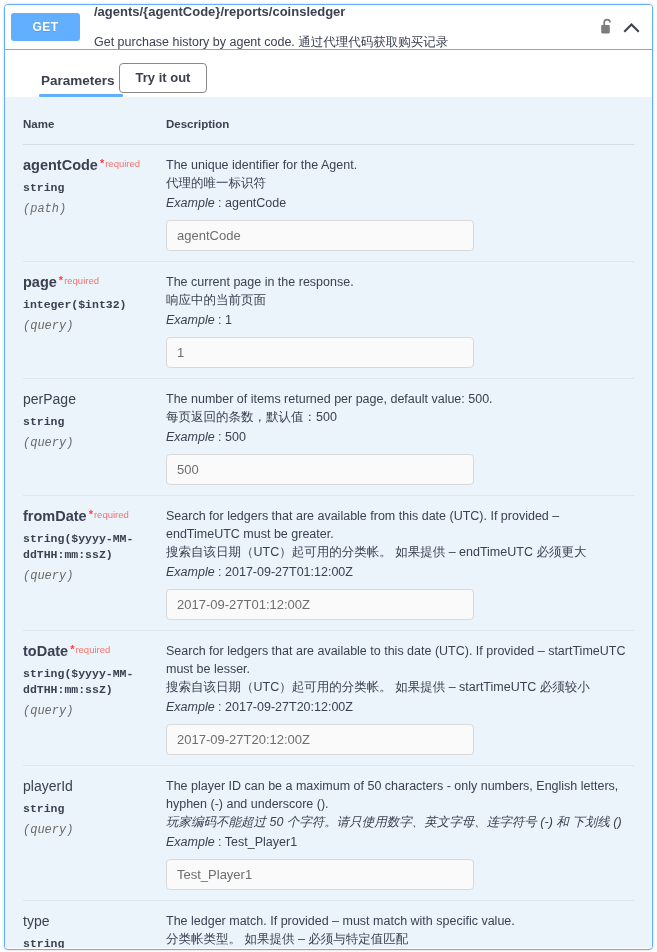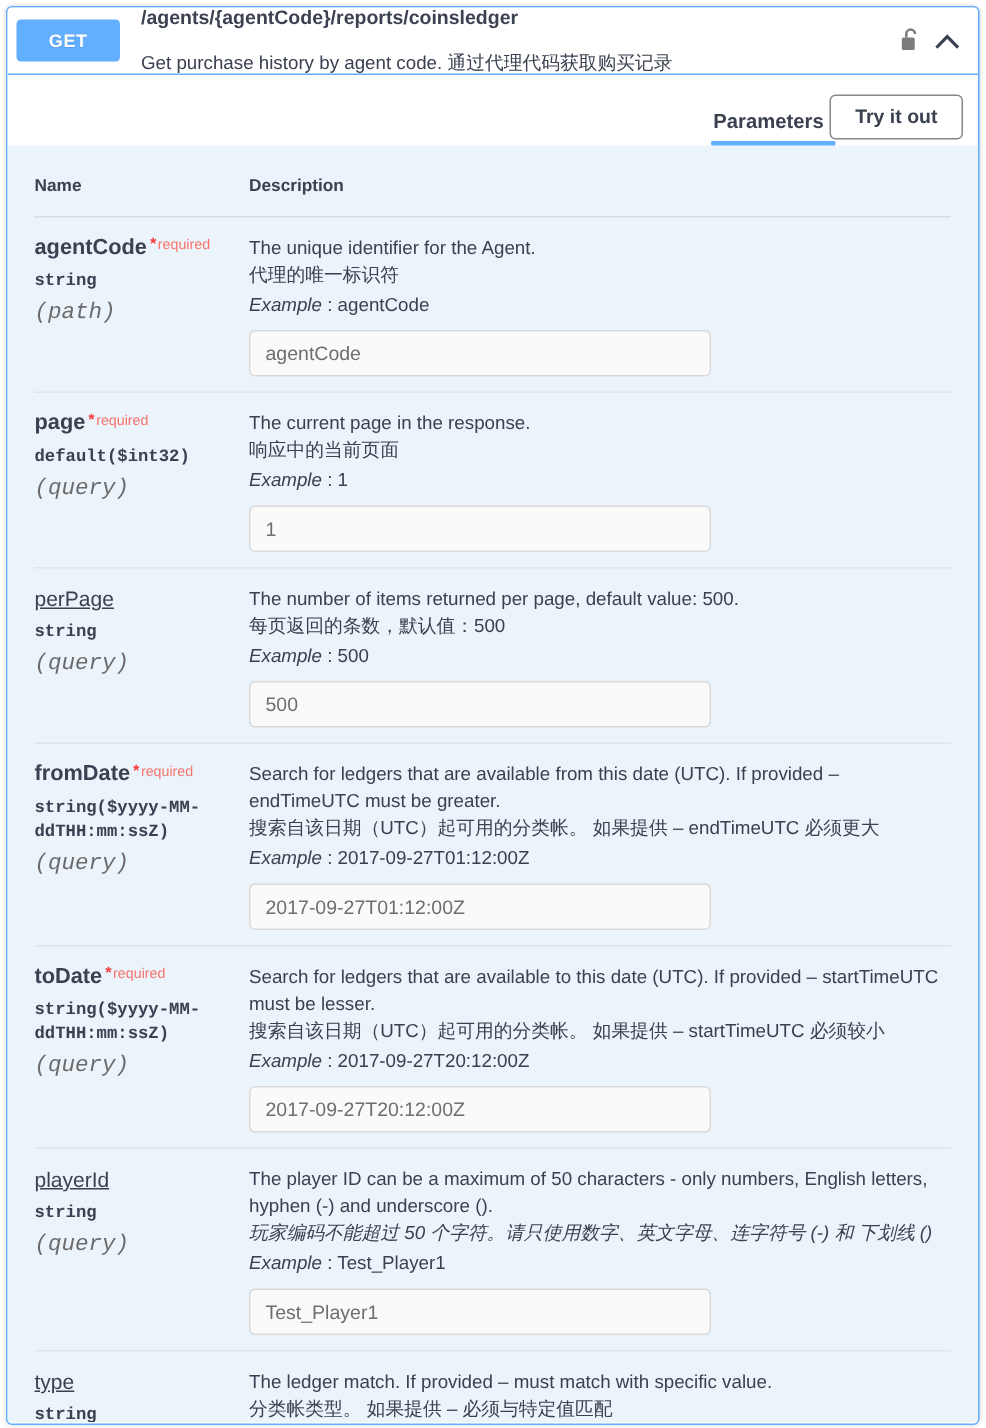--- a/index.html
+++ b/index.html
@@ -80,23 +80,23 @@
     gap: 9px;
     padding-right: 2px;
   }
   .lock-icon svg { display: block; }
   .chevron-icon svg { display: block; }
 
   
   .opblock-section-header {
     display: flex;
     align-items: center;
-    justify-content: flex-end;
-    background: #ffffff;
-    padding: 8px 10px 0 2px;
+    justify-content: flex-start;
+    background: #ffffff;
+    padding: 8px 10px 0 36px;
     height: 47px;
     box-sizing: border-box;
   }
   .tabs { display: flex; align-items: flex-end; height: 100%; }
   .tab {
     position: relative;
     font-size: 13.5px;
     font-weight: bold;
     color: #3b4151;
     padding: 0 4px 9px 0;
@@ -156,21 +156,21 @@
   }
 
   
   .param-name {
     font-size: 14.5px;
     font-weight: bold;
     color: #3b4151;
     line-height: 19px;
     word-break: break-word;
   }
-  .param-name.not-required { font-weight: normal; font-size: 14px; text-decoration: underline; }
+  .param-name.not-required { font-weight: normal; font-size: 14px; }
   .req-star {
     color: #f93e3e;
     font-size: 11px;
     font-weight: bold;
     vertical-align: top;
     line-height: 14px;
     padding-left: 2px;
   }
   .req-label {
     color: #f6736b;
@@ -184,21 +184,21 @@
     font-family: "Liberation Mono", monospace;
     font-size: 11.5px;
     font-weight: bold;
     color: #3b4151;
     line-height: 16px;
     margin-top: 5px;
     word-break: break-word;
   }
   .param-in {
     font-family: "Liberation Mono", monospace;
-    font-size: 15px;
+    font-size: 12px;
     font-style: italic;
     color: #6b6b6b;
     line-height: 16px;
     margin-top: 5px;
   }
 
   
   .param-desc-en {
     font-size: 12.5px;
     color: #3b4151;
@@ -288,21 +288,21 @@
             <td>
               <div class="param-desc-en">The unique identifier for the Agent.</div>
               <div class="param-desc-cn">代理的唯一标识符</div>
               <div class="param-meta"><span class="meta-key">Example</span> : <span>agentCode</span></div>
               <input type="text" class="param-input" placeholder="agentCode" style="">
             </td>
           </tr>
           <tr class="param-row">
             <td>
               <div class="param-name"><span>page</span><span class="req-star">*</span><span class="req-label">required</span></div>
-              <div class="param-type">default($int32)</div>
+              <div class="param-type">integer($int32)</div>
               <div class="param-in">(query)</div>
             </td>
             <td>
               <div class="param-desc-en">The current page in the response.</div>
               <div class="param-desc-cn">响应中的当前页面</div>
               <div class="param-meta"><span class="meta-key">Example</span> : <span>1</span></div>
               <input type="text" class="param-input" placeholder="1" style="">
             </td>
           </tr>
           <tr class="param-row">

